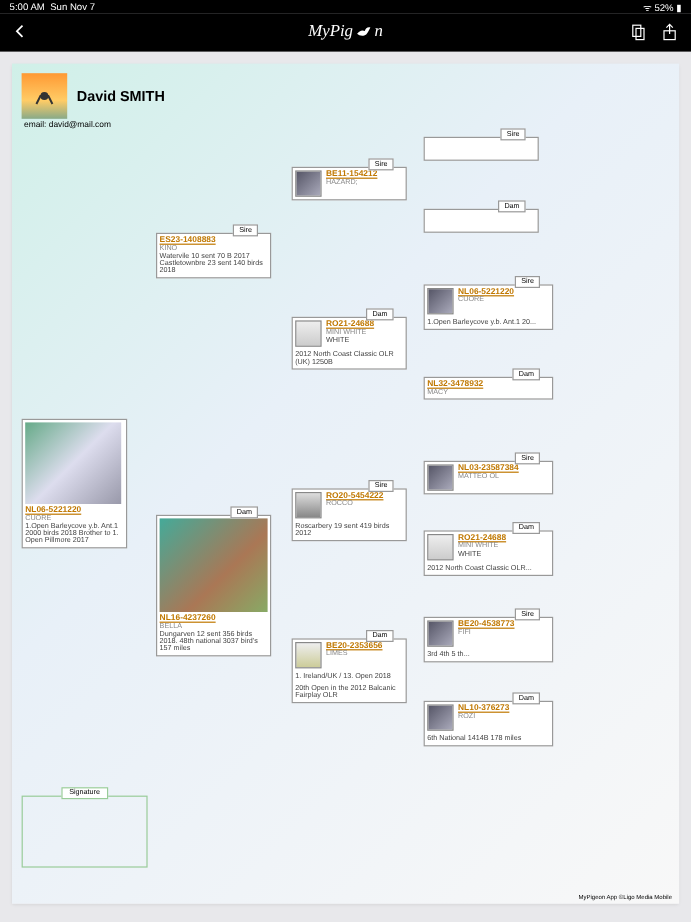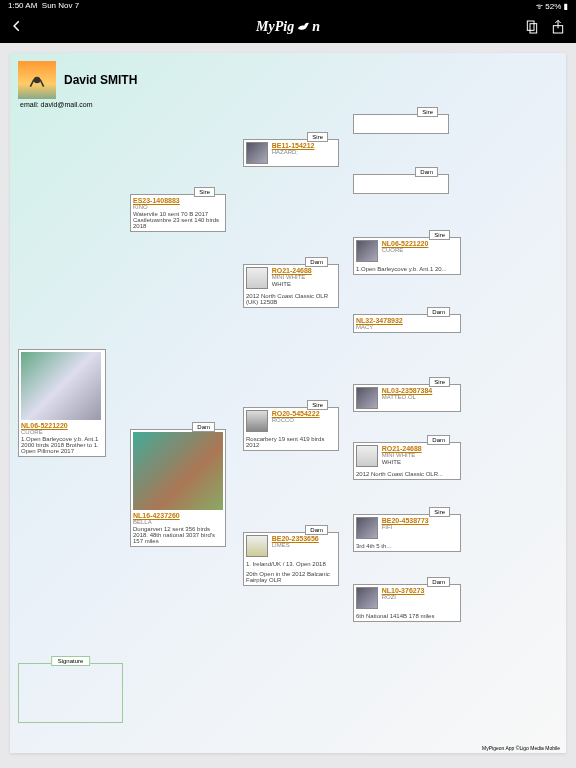--- a/index.html
+++ b/index.html
@@ -1,20 +1,20 @@
 <!DOCTYPE html>
 <html><head>
   <meta charset="utf-8">
   <style>
     * { box-sizing: border-box; margin: 0; padding: 0; }
     body { font-family: -apple-system, Helvetica, Arial, sans-serif; background: #e8e8eb; width: 576px; height: 768px; overflow: hidden; }
     .statusbar { background: #000; color: #fff; font-size: 8px; height: 11px; display: flex; justify-content: space-between; align-items: center; padding: 0 8px; }
     .navbar { background: #000; color: #fff; height: 32px; display: flex; align-items: center; padding: 0 10px; position: relative; }
     .navbar .back { font-size: 18px; cursor: pointer; }
-    .navbar .logo { position: absolute; left: 50%; transform: translateX(-50%); display: flex; align-items: center; font-family: Georgia, serif; font-style: italic; font-size: 14px; font-weight: bold; }
+    .navbar .logo { position: absolute; left: 50%; transform: translateX(-50%); display: flex; align-items: center; font-family: Georgia, serif; font-style: italic; font-size: 14px; }
     .navbar .logo svg { margin: 0 2px; }
     .navbar .right-icons { margin-left: auto; display: flex; gap: 10px; }
     .navbar .right-icons span { cursor: pointer; display: flex; }
     .page { margin: 10px; background: linear-gradient(135deg, #d0f0e8 0%, #e8f0f8 40%, #f8f8f8 100%); padding: 8px; position: relative; height: 700px; box-shadow: 0 1px 3px rgba(0,0,0,0.1); }
     .profile { display: flex; align-items: center; gap: 8px; margin-bottom: 2px; }
     .profile-img { width: 38px; height: 38px; background: linear-gradient(to bottom, #ff9933 0%, #ffcc66 60%, #88aa88 100%); display: flex; align-items: center; justify-content: center; }
     .profile-name { font-weight: bold; font-size: 12px; }
     .profile-email { font-size: 7px; margin-left: 2px; margin-bottom: 6px; }
     .pedigree { position: relative; height: 580px; }
     .card { position: absolute; background: #fff; border: 1px solid #999; font-size: 6px; padding: 2px; }
@@ -24,21 +24,21 @@
     .card .desc { color: #444; font-size: 6px; margin-top: 1px; }
     .signature { position: absolute; bottom: 30px; left: 8px; width: 105px; height: 60px; border: 1px solid #9c9; }
     .signature .label { font-size: 6px; text-align: center; background: #fff; border: 1px solid #9c9; padding: 1px 6px; position: absolute; top: -8px; left: 50%; transform: translateX(-50%); }
     .footer { position: absolute; bottom: 2px; right: 6px; font-size: 5px; color: #000; }
     .thumb { width: 22px; height: 22px; background: linear-gradient(135deg, #556, #aab); display: inline-block; vertical-align: top; margin-right: 2px; border: 1px solid #888;}
   </style>
 </head>
 <body>
 
 <div class="statusbar">
-  <span><span>1:50 AM</span>&nbsp;&nbsp;<span>Sun Nov 7</span></span>
+  <span><span>5:00 AM</span>&nbsp;&nbsp;<span>Sun Nov 7</span></span>
   <span>ᯤ <span>52%</span> ▮</span>
 </div>
 
 <div class="navbar">
   <span class="back">
     <svg width="14" height="14" viewBox="0 0 24 24" fill="none" stroke="#fff" stroke-width="2.5">
         <polyline points="15,4 7,12 15,20"></polyline>
       </svg>
   </span>
   <span class="logo">

